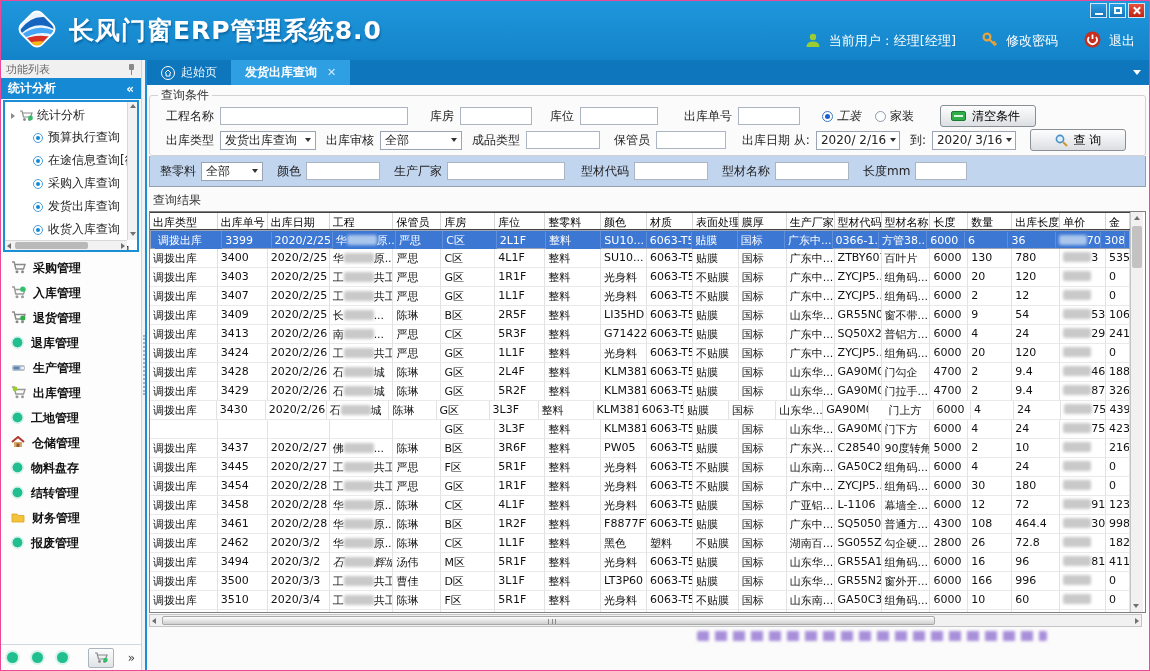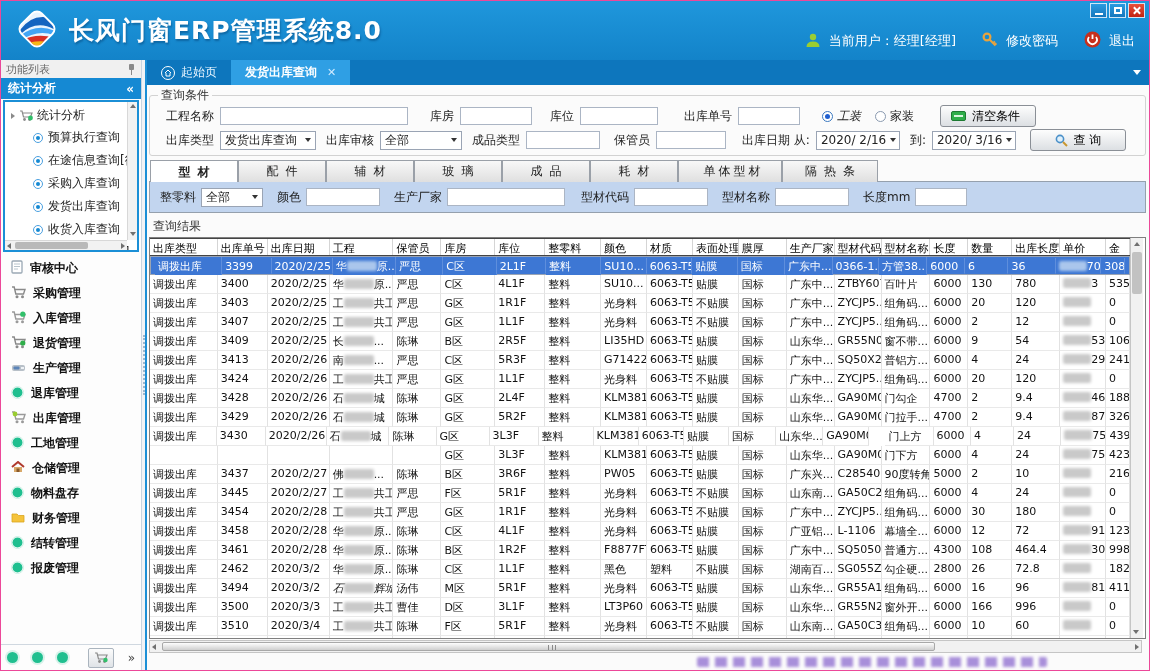--- a/index.html
+++ b/index.html
@@ -215,27 +215,20 @@
             <div class="mini-dn"></div>
           </div>
         <div class="thscroll">
             <div class="mini-l"></div>
             <div class="mini-r"></div>
             <div class="thumb-h"></div>
           </div>
       </div>
       <div class="panels" id="panels">
           <div class="pitem">
-            <span><svg width="12" height="14" viewBox="0 0 12 14">
-                <rect x="1" y="1" width="10" height="12" rx="1" fill="#fff" stroke="#9aa8b4" stroke-width="1.3"></rect>
-                <path d="M3 4 H9 M3 6.5 H9 M3 9 H7" stroke="#b8c4cc" stroke-width="1"></path>
-              </svg></span>
-            <span>审核中心</span>
-          </div>
-          <div class="pitem">
             <span><svg width="15" height="13" viewBox="0 0 15 13">
                 <path d="M1 1 H3.2 L4.8 8 H12.5 L14 3.5 H4.2" stroke="#8a8a8a" fill="none" stroke-width="1.4"></path>
                 <circle cx="6" cy="10.8" r="1.5" fill="#8a8a8a"></circle>
                 <circle cx="11.5" cy="10.8" r="1.5" fill="#8a8a8a"></circle>
               </svg></span>
             <span>采购管理</span>
           </div>
           <div class="pitem">
             <span><svg width="15" height="13" viewBox="0 0 15 13">
                 <path d="M1 1 H3.2 L4.8 8 H12.5 L14 3.5 H4.2" stroke="#9a9a9a" fill="none" stroke-width="1.4"></path>
@@ -248,33 +241,33 @@
           <div class="pitem">
             <span><svg width="15" height="13" viewBox="0 0 15 13">
                 <path d="M1 1 H3.2 L4.8 8 H12.5 L14 3.5 H4.2" stroke="#8a8a8a" fill="none" stroke-width="1.4"></path>
                 <circle cx="6" cy="10.8" r="1.5" fill="#8a8a8a"></circle>
                 <circle cx="11.5" cy="10.8" r="1.5" fill="#8a8a8a"></circle>
                 <circle cx="11.8" cy="7" r="2.6" fill="#2fae4a"></circle>
               </svg></span>
             <span>退货管理</span>
           </div>
           <div class="pitem">
+            <span><svg width="13" height="13" viewBox="0 0 13 13">
+                <circle cx="6.5" cy="6.5" r="5" fill="#1fbf8f"></circle>
+                <circle cx="6.5" cy="6.5" r="6" fill="none" stroke="#cdeee4" stroke-width="1"></circle>
+              </svg></span>
+            <span>退库管理</span>
+          </div>
+          <div class="pitem">
             <span><svg width="15" height="11" viewBox="0 0 15 11">
                 <rect x="1" y="3" width="13" height="6" rx="2" fill="#b8c0c8"></rect>
                 <rect x="2.5" y="4.5" width="6" height="3" rx="1" fill="#5b84b8"></rect>
                 <rect x="10" y="5" width="3" height="2" fill="#eef2f6"></rect>
               </svg></span>
             <span>生产管理</span>
-          </div>
-          <div class="pitem">
-            <span><svg width="13" height="13" viewBox="0 0 13 13">
-                <circle cx="6.5" cy="6.5" r="5" fill="#1fbf8f"></circle>
-                <circle cx="6.5" cy="6.5" r="6" fill="none" stroke="#cdeee4" stroke-width="1"></circle>
-              </svg></span>
-            <span>退库管理</span>
           </div>
           <div class="pitem">
             <span><svg width="15" height="13" viewBox="0 0 15 13">
                 <path d="M1 1 H3.2 L4.8 8 H12.5 L14 3.5 H4.2" stroke="#9a9a9a" fill="none" stroke-width="1.4"></path>
                 <circle cx="6" cy="10.8" r="1.5" fill="#9a9a9a"></circle>
                 <circle cx="11.5" cy="10.8" r="1.5" fill="#9a9a9a"></circle>
                 <circle cx="4" cy="3" r="2.4" fill="#9acd32"></circle>
               </svg></span>
             <span>出库管理</span>
           </div>
@@ -294,31 +287,31 @@
             <span>仓储管理</span>
           </div>
           <div class="pitem">
             <span><svg width="13" height="13" viewBox="0 0 13 13">
                 <circle cx="6.5" cy="6.5" r="5" fill="#1fbf8f"></circle>
                 <circle cx="6.5" cy="6.5" r="6" fill="none" stroke="#cdeee4" stroke-width="1"></circle>
               </svg></span>
             <span>物料盘存</span>
           </div>
           <div class="pitem">
-            <span><svg width="14" height="11" viewBox="0 0 14 11">
-                <path d="M1 2 H6 L7.5 3.5 H13 V10 H1 Z" fill="#f5c33b" stroke="#d9a520" stroke-width="0.8"></path>
-              </svg></span>
-            <span>财务管理</span>
-          </div>
-          <div class="pitem">
             <span><svg width="13" height="13" viewBox="0 0 13 13">
                 <circle cx="6.5" cy="6.5" r="5" fill="#1fbf8f"></circle>
                 <circle cx="6.5" cy="6.5" r="6" fill="none" stroke="#cdeee4" stroke-width="1"></circle>
               </svg></span>
             <span>结转管理</span>
+          </div>
+          <div class="pitem">
+            <span><svg width="14" height="11" viewBox="0 0 14 11">
+                <path d="M1 2 H6 L7.5 3.5 H13 V10 H1 Z" fill="#f5c33b" stroke="#d9a520" stroke-width="0.8"></path>
+              </svg></span>
+            <span>财务管理</span>
           </div>
           <div class="pitem">
             <span><svg width="13" height="13" viewBox="0 0 13 13">
                 <circle cx="6.5" cy="6.5" r="5" fill="#1fbf8f"></circle>
                 <circle cx="6.5" cy="6.5" r="6" fill="none" stroke="#cdeee4" stroke-width="1"></circle>
               </svg></span>
             <span>报废管理</span>
           </div>
         </div>
       <div class="sbot">
@@ -411,30 +404,20 @@
             <button class="btn" style="margin-left:14px;width:96px;justify-content:center;">
               <svg width="13" height="13" viewBox="0 0 13 13">
                   <circle cx="5" cy="5" r="3.6" fill="#dff0fb" stroke="#4a90c9" stroke-width="1.6"></circle>
                   <path d="M8 8 L12 12" stroke="#c9972f" stroke-width="2"></path>
                 </svg>
               <span>查 询</span>
             </button>
           </div>
         </fieldset>
 
-        <div class="mat-tabs" id="mat-tabs">
-            <div class="mtab active" style="width: 88px;">型材</div>
-            <div class="mtab" style="width: 88px;">配件</div>
-            <div class="mtab" style="width: 88px;">辅材</div>
-            <div class="mtab" style="width: 88px;">玻璃</div>
-            <div class="mtab" style="width: 88px;">成品</div>
-            <div class="mtab" style="width: 88px;">耗材</div>
-            <div class="mtab" style="width: 104px; letter-spacing: 3px;">单体型材</div>
-            <div class="mtab" style="width: 96px;">隔热条</div>
-          </div>
 
         <div class="band">
           <label>整零料</label>
           <span class="sel" style="width:62px;">
               <span>全部</span>
               <span class="arr"></span>
             </span>
           <label style="margin-left:14px;">颜色</label>
           <input class="tin" style="width: 74px;">
           <label style="margin-left:14px;">生产厂家</label>

